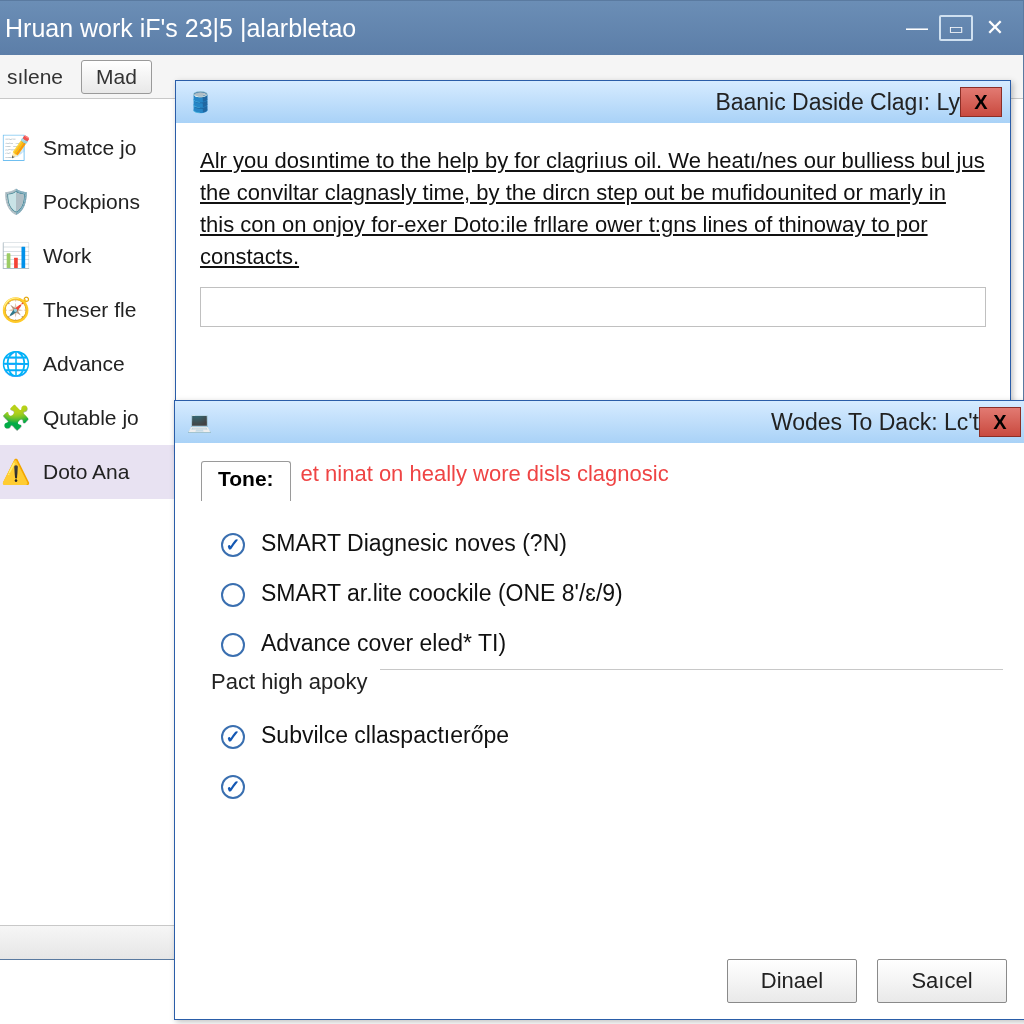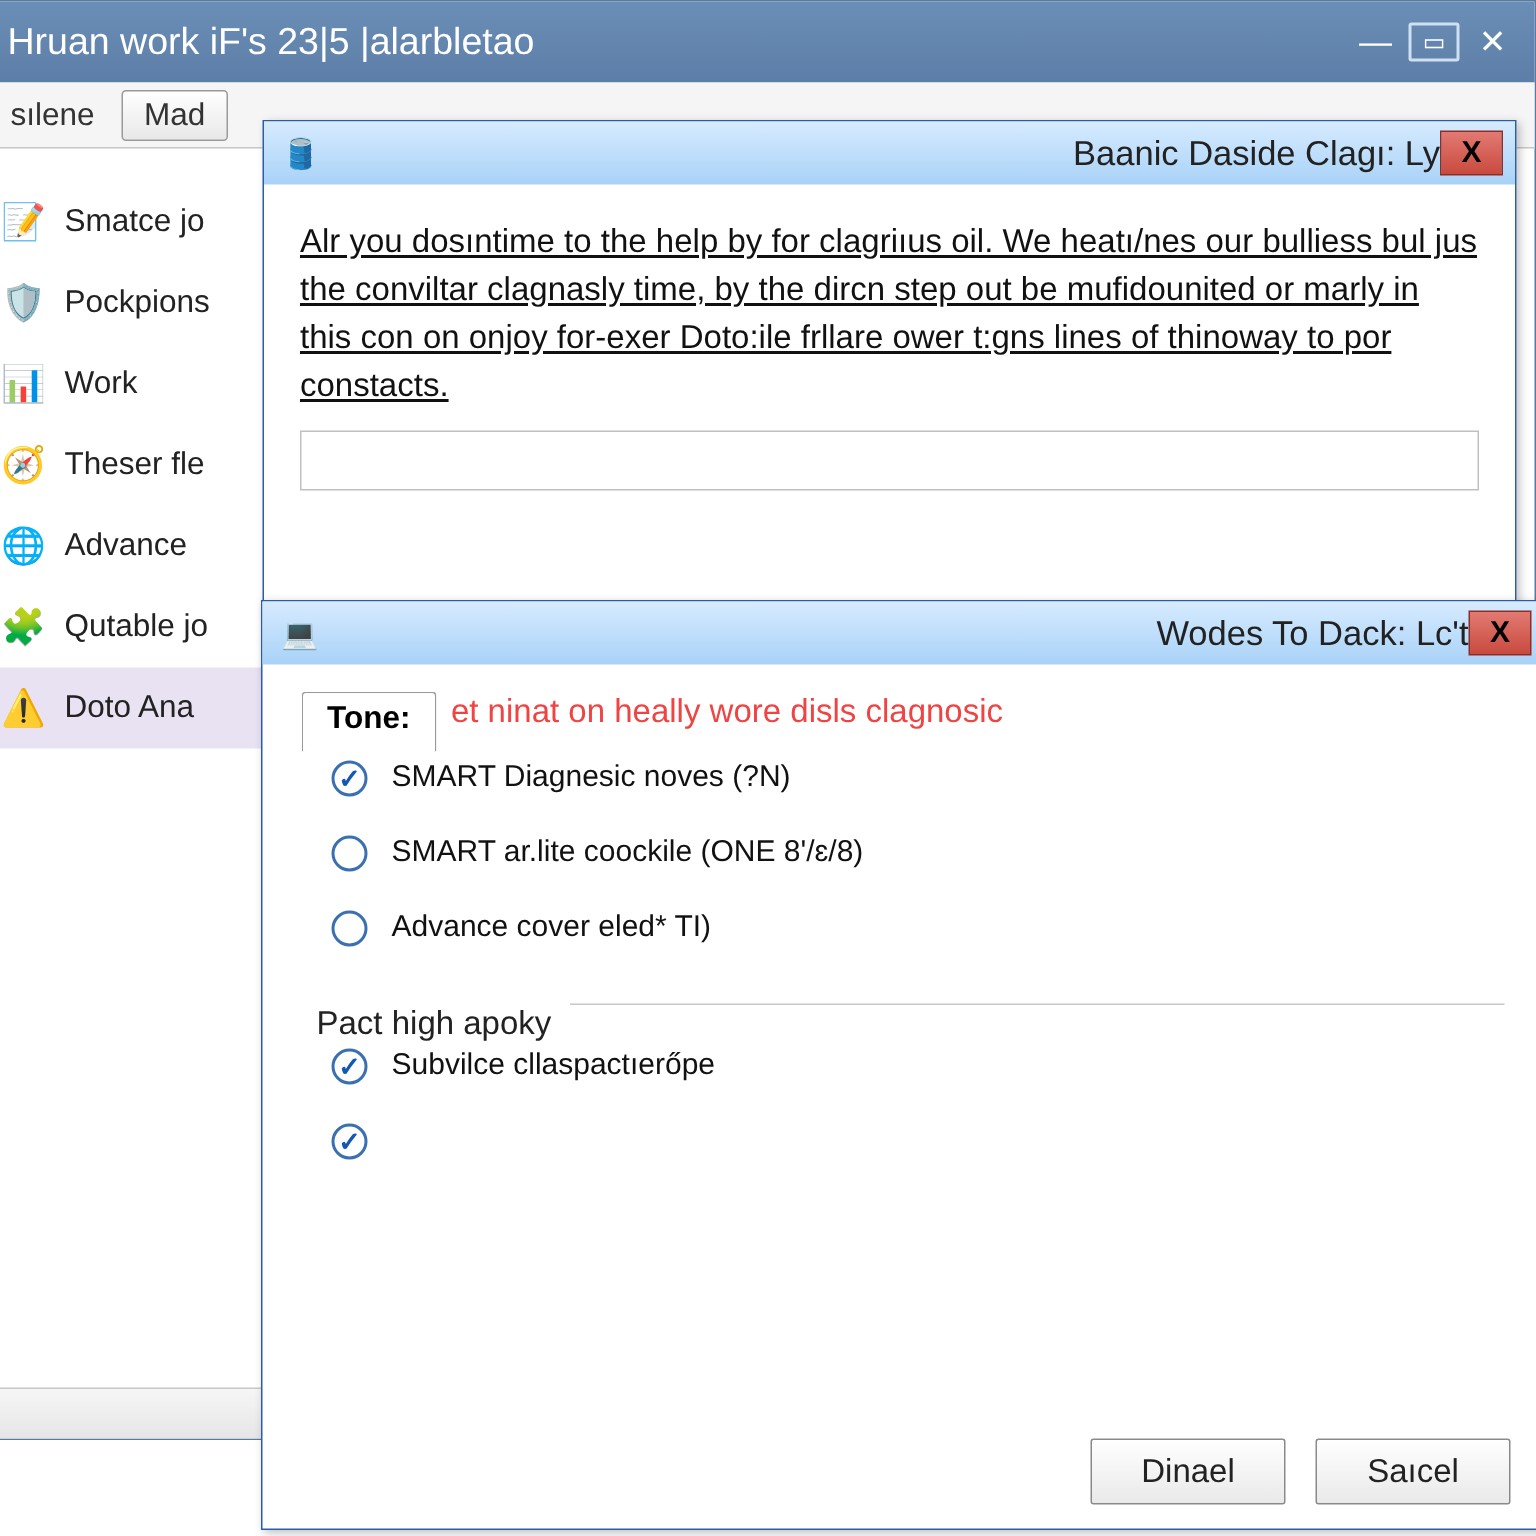--- a/index.html
+++ b/index.html
@@ -28,21 +28,21 @@
   #dlg1 .body { padding:22px 24px 12px 24px; color:#111; line-height:1.45; font-size:22px;text-decoration:underline; }
   .groupbox { border:1px solid #c0c0c0; margin-top:14px; padding:10px 14px; position:relative; }
   .groupbox .legend { position:absolute; top:-14px; left:12px; background:#fff; padding:0 6px; font-size:21px; color:#222; }
 
   #dlg2 { left:174px; top:400px; width:856px; height:620px; }
   #dlg2 .body { padding:18px 26px 12px 26px; }
   .tabrow { display:flex; height:40px; margin-bottom:6px; }
   .tab { border:1px solid #9a9a9a; border-bottom:none; padding:5px 16px 6px 16px; background:#fff; font-weight:600; border-radius:3px 3px 0 0; }
   .tabtext { margin-left:10px; color:#ef4444; padding-bottom:8px; font-size:22px; }
 
-  .opt { display:flex; align-items:flex-start; height:50px; font-size:20px; color:#111; }
+  .opt { display:flex; align-items:flex-end; height:50px; font-size:23px; color:#111; }
   .opt .ctrl { width:24px; height:24px; border-radius:50%; border:2px solid #3a6fb0; margin:0 16px 0 20px; display:flex; align-items:center; justify-content:center; background:#fff; }
   .opt .ctrl.checked::after { content:"✓"; color:#1458b3; font-size:18px; font-weight:bold; }
   .opt .ctrl.radio-empty::after { content:""; }
   .secthdr { font-size:22px; color:#222; margin:12px 0 4px 10px; display:flex; }
   .secthdr .line { flex:1; height:1px; background:#c8c8c8; margin-left:12px; }
 
   .btnrow { position:absolute; right:22px; bottom:16px; display:flex; gap:20px; }
   .pushbtn { min-width:130px; height:44px; border:1px solid #8a8a8a; background:linear-gradient(#fff,#e9e9e9); display:flex; align-items:center; justify-content:center; font-size:22px; color:#222; cursor:default; border-radius:2px;text-align:center; }
 </style>
 </head>
@@ -117,21 +117,21 @@
       <span class="tab">Tone:</span>
       <span class="tabtext">et ninat on heally wore disls clagnosic</span>
     </div>
     <div id="opts1">
         <div class="opt">
           <span class="ctrl checked"></span>
           <span>SMART Diagnesic noves (?N)</span>
         </div>
         <div class="opt">
           <span class="ctrl radio-empty"></span>
-          <span>SMART ar.lite coockile (ONE 8'/ɛ/8)</span>
+          <span>SMART ar.lite coockile (ONE 8'/ɛ/9)</span>
         </div>
         <div class="opt">
           <span class="ctrl radio-empty"></span>
           <span>Advance cover eled* TI)</span>
         </div>
       </div>
     <div class="secthdr">
       <span>Pact high apoky</span>
       <span class="line"></span>
     </div>

